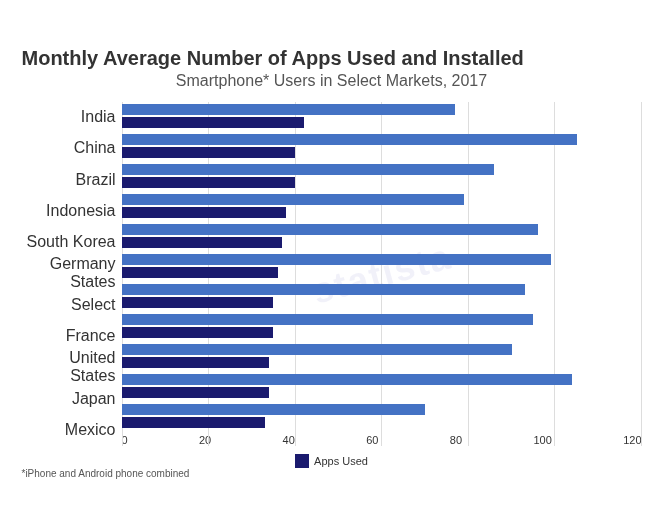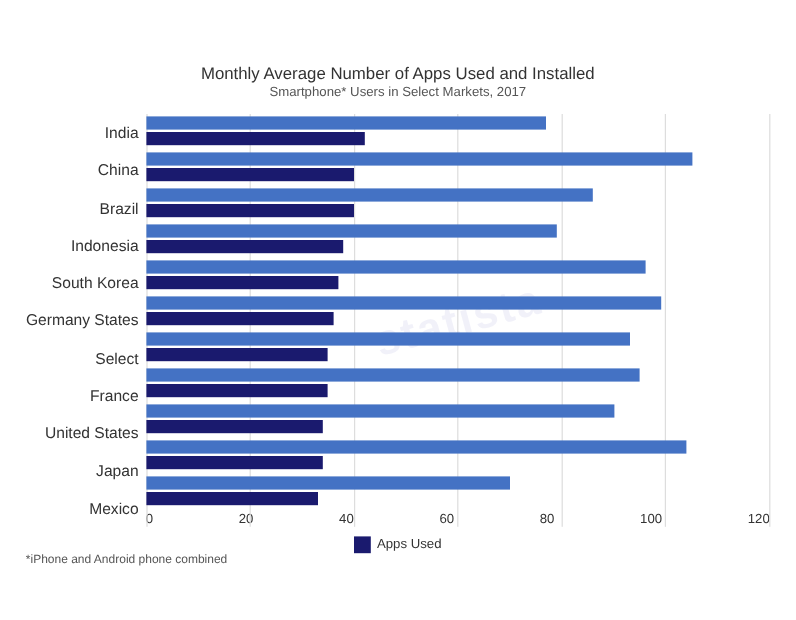--- a/index.html
+++ b/index.html
@@ -10,47 +10,47 @@
       height: 517px;
       display: flex;
       align-items: center;
       justify-content: center;
     }
     .chart-container {
       width: 640px;
       padding: 18px 10px 10px 10px;
     }
     .chart-title {
-      text-align: center;
-      font-size: 14px;
-      font-weight: normal;
+      text-align: left;
+      font-size: 20px;
+      font-weight: bold;
       color: #333;
       margin-bottom: 2px;
     }
     .chart-subtitle {
       text-align: center;
-      font-size: 11px;
+      font-size: 16px;
       color: #555;
       margin-bottom: 12px;
     }
     .chart-area {
       display: flex;
       flex-direction: row;
       width: 100%;
     }
     .y-labels {
       display: flex;
       flex-direction: column;
       justify-content: space-around;
       width: 100px;
       padding-right: 6px;
       flex-shrink: 0;
     }
     .y-label {
-      font-size: 13px;
+      font-size: 16px;
       color: #333;
       text-align: right;
       height: 28px;
       display: flex;
       align-items: center;
       justify-content: flex-end;
     }
     .bars-section {
       flex: 1;
       position: relative;

